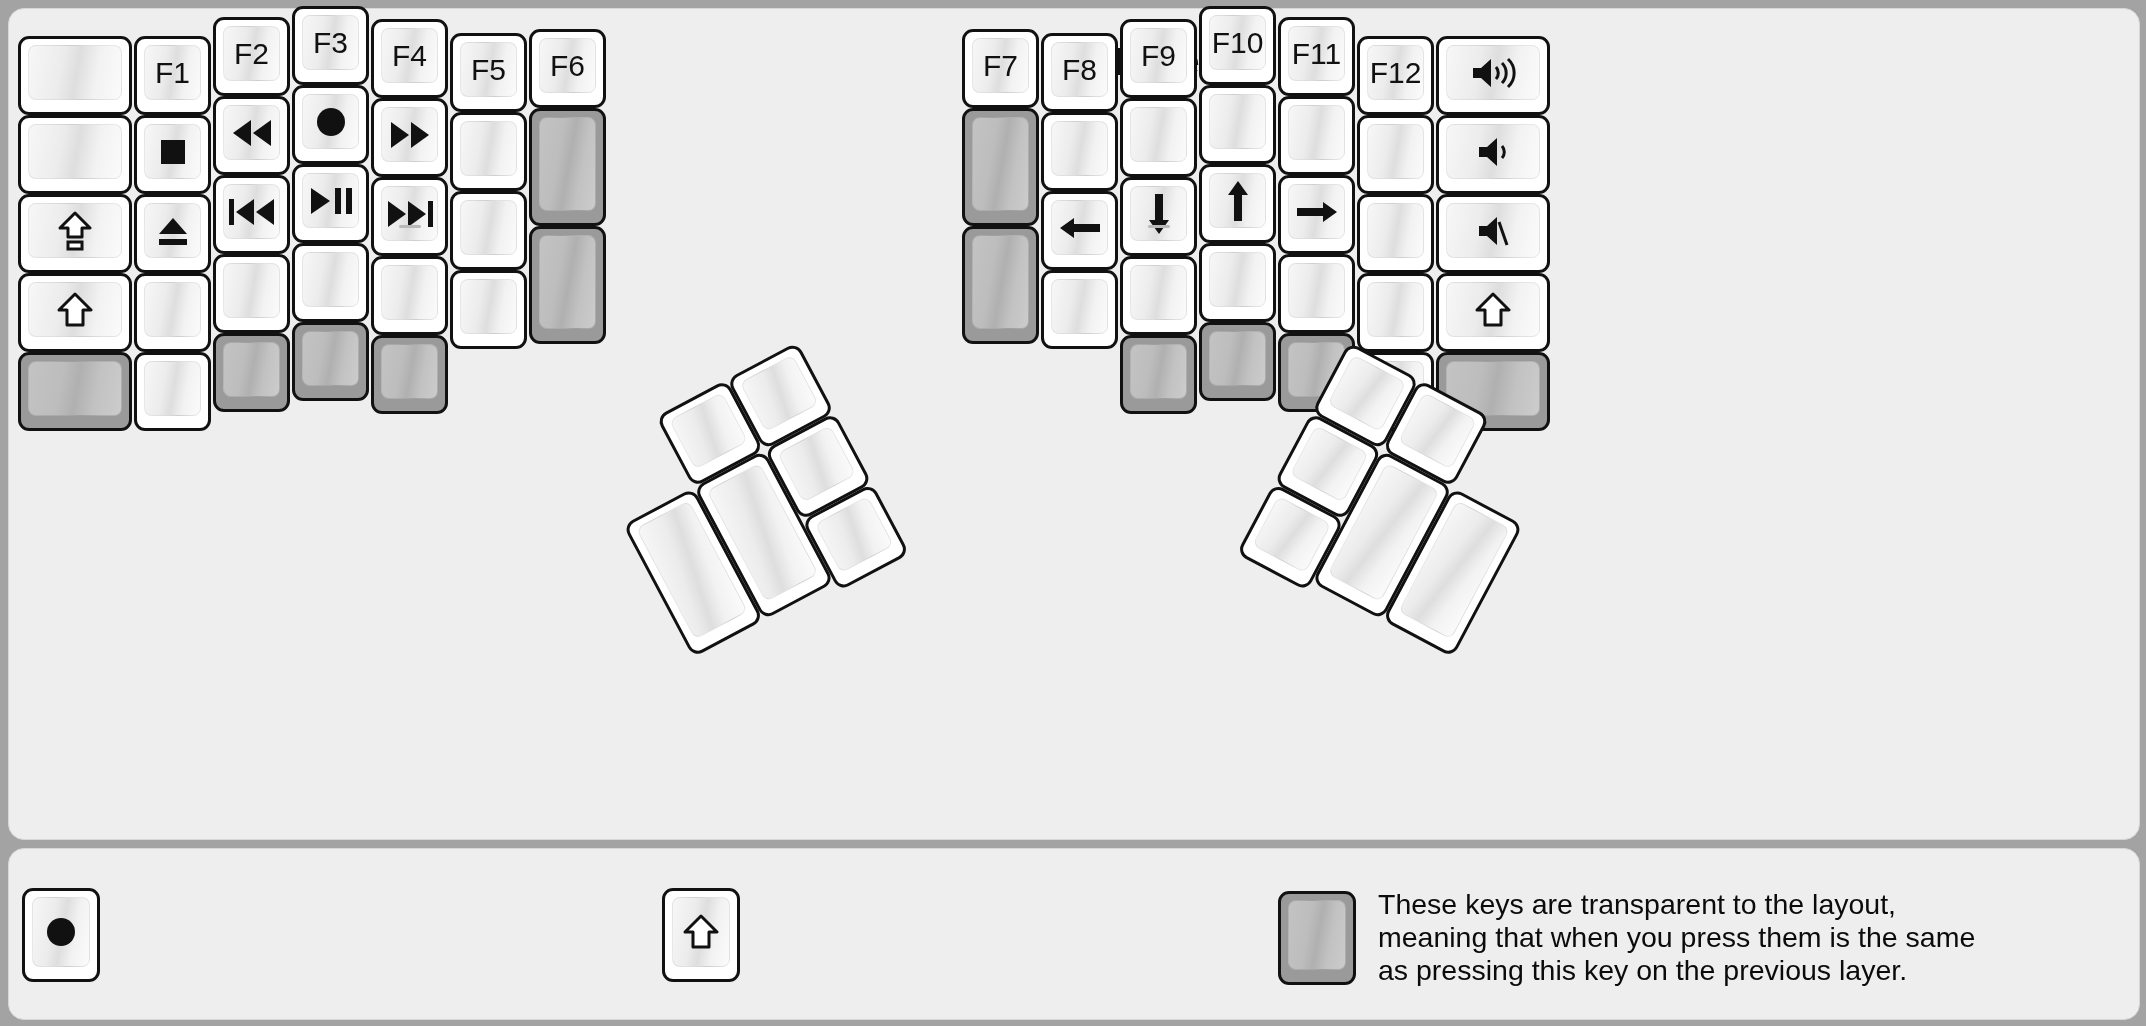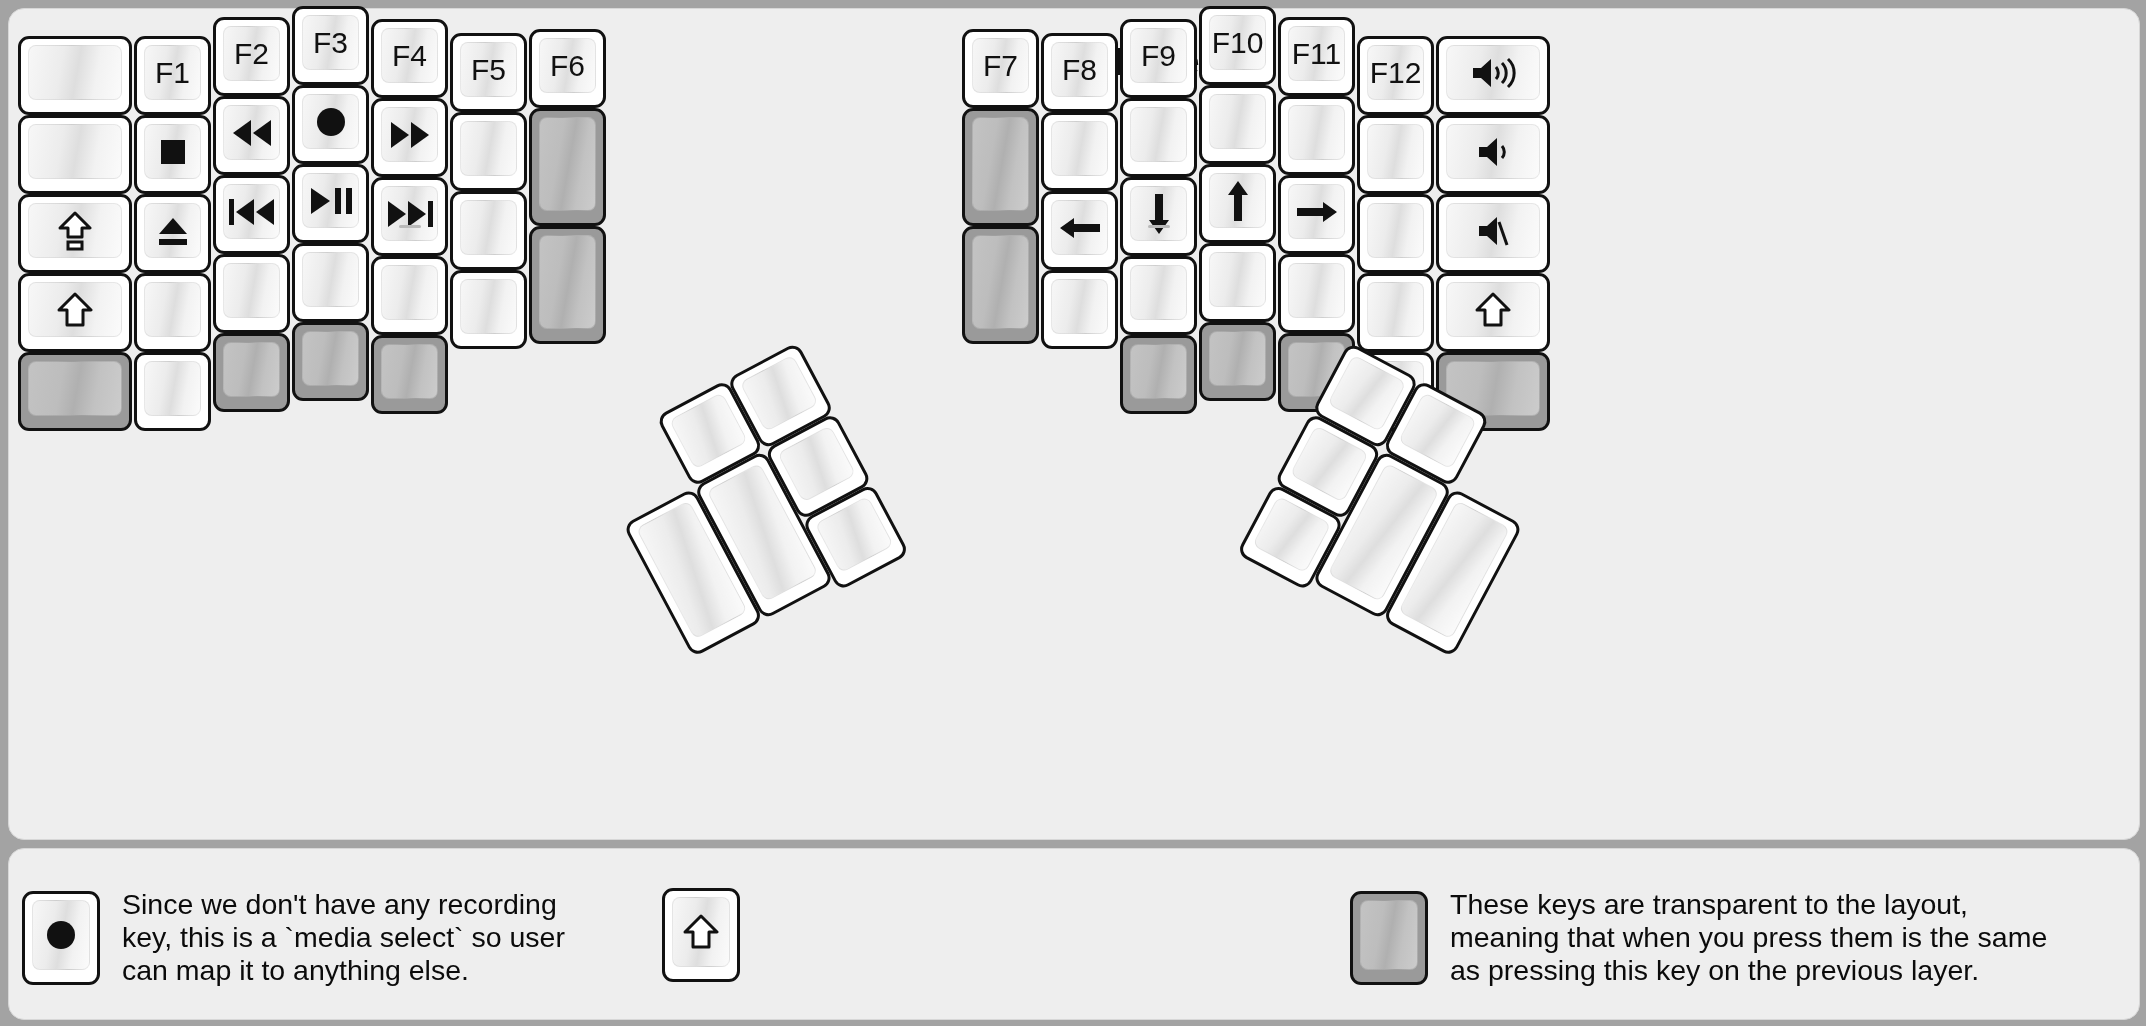--- a/index.html
+++ b/index.html
@@ -479,35 +479,32 @@
   <div id="legend-layer">
       <div class="legend-item" style="left: 22px; top: 888px;">
         <div class="legend-key">
           <div class="top"></div>
           <span class="glyph">
             <svg width="34" height="34" viewBox="0 0 34 34" xmlns="http://www.w3.org/2000/svg">
               <circle cx="17" cy="17" r="14" fill="#111111"></circle>
             </svg>
           </span>
         </div>
-        <div class="legend-text">Since we don't have any recording
-key, this is a `media select` so user
-can map it to anything else.</div>
       </div>
       <div class="legend-item" style="left: 662px; top: 888px;">
         <div class="legend-key">
           <div class="top"></div>
           <span class="glyph">
             <svg width="36" height="36" viewBox="0 0 36 36" xmlns="http://www.w3.org/2000/svg">
               <path d="M18 2 L34 18 L26 18 L26 33 L10 33 L10 18 L2 18 Z" fill="#ffffff" stroke="#111111" stroke-width="3" stroke-linejoin="round"></path>
             </svg>
           </span>
         </div>
       </div>
-      <div class="legend-item" style="left: 1350px; top: 888px;">
+      <div class="legend-item" style="left: 1278px; top: 888px;">
         <div class="legend-key trans">
           <div class="top"></div>
         </div>
         <div class="legend-text">These keys are transparent to the layout,
 meaning that when you press them is the same
 as pressing this key on the previous layer.</div>
       </div>
     </div>
 
 </div>

